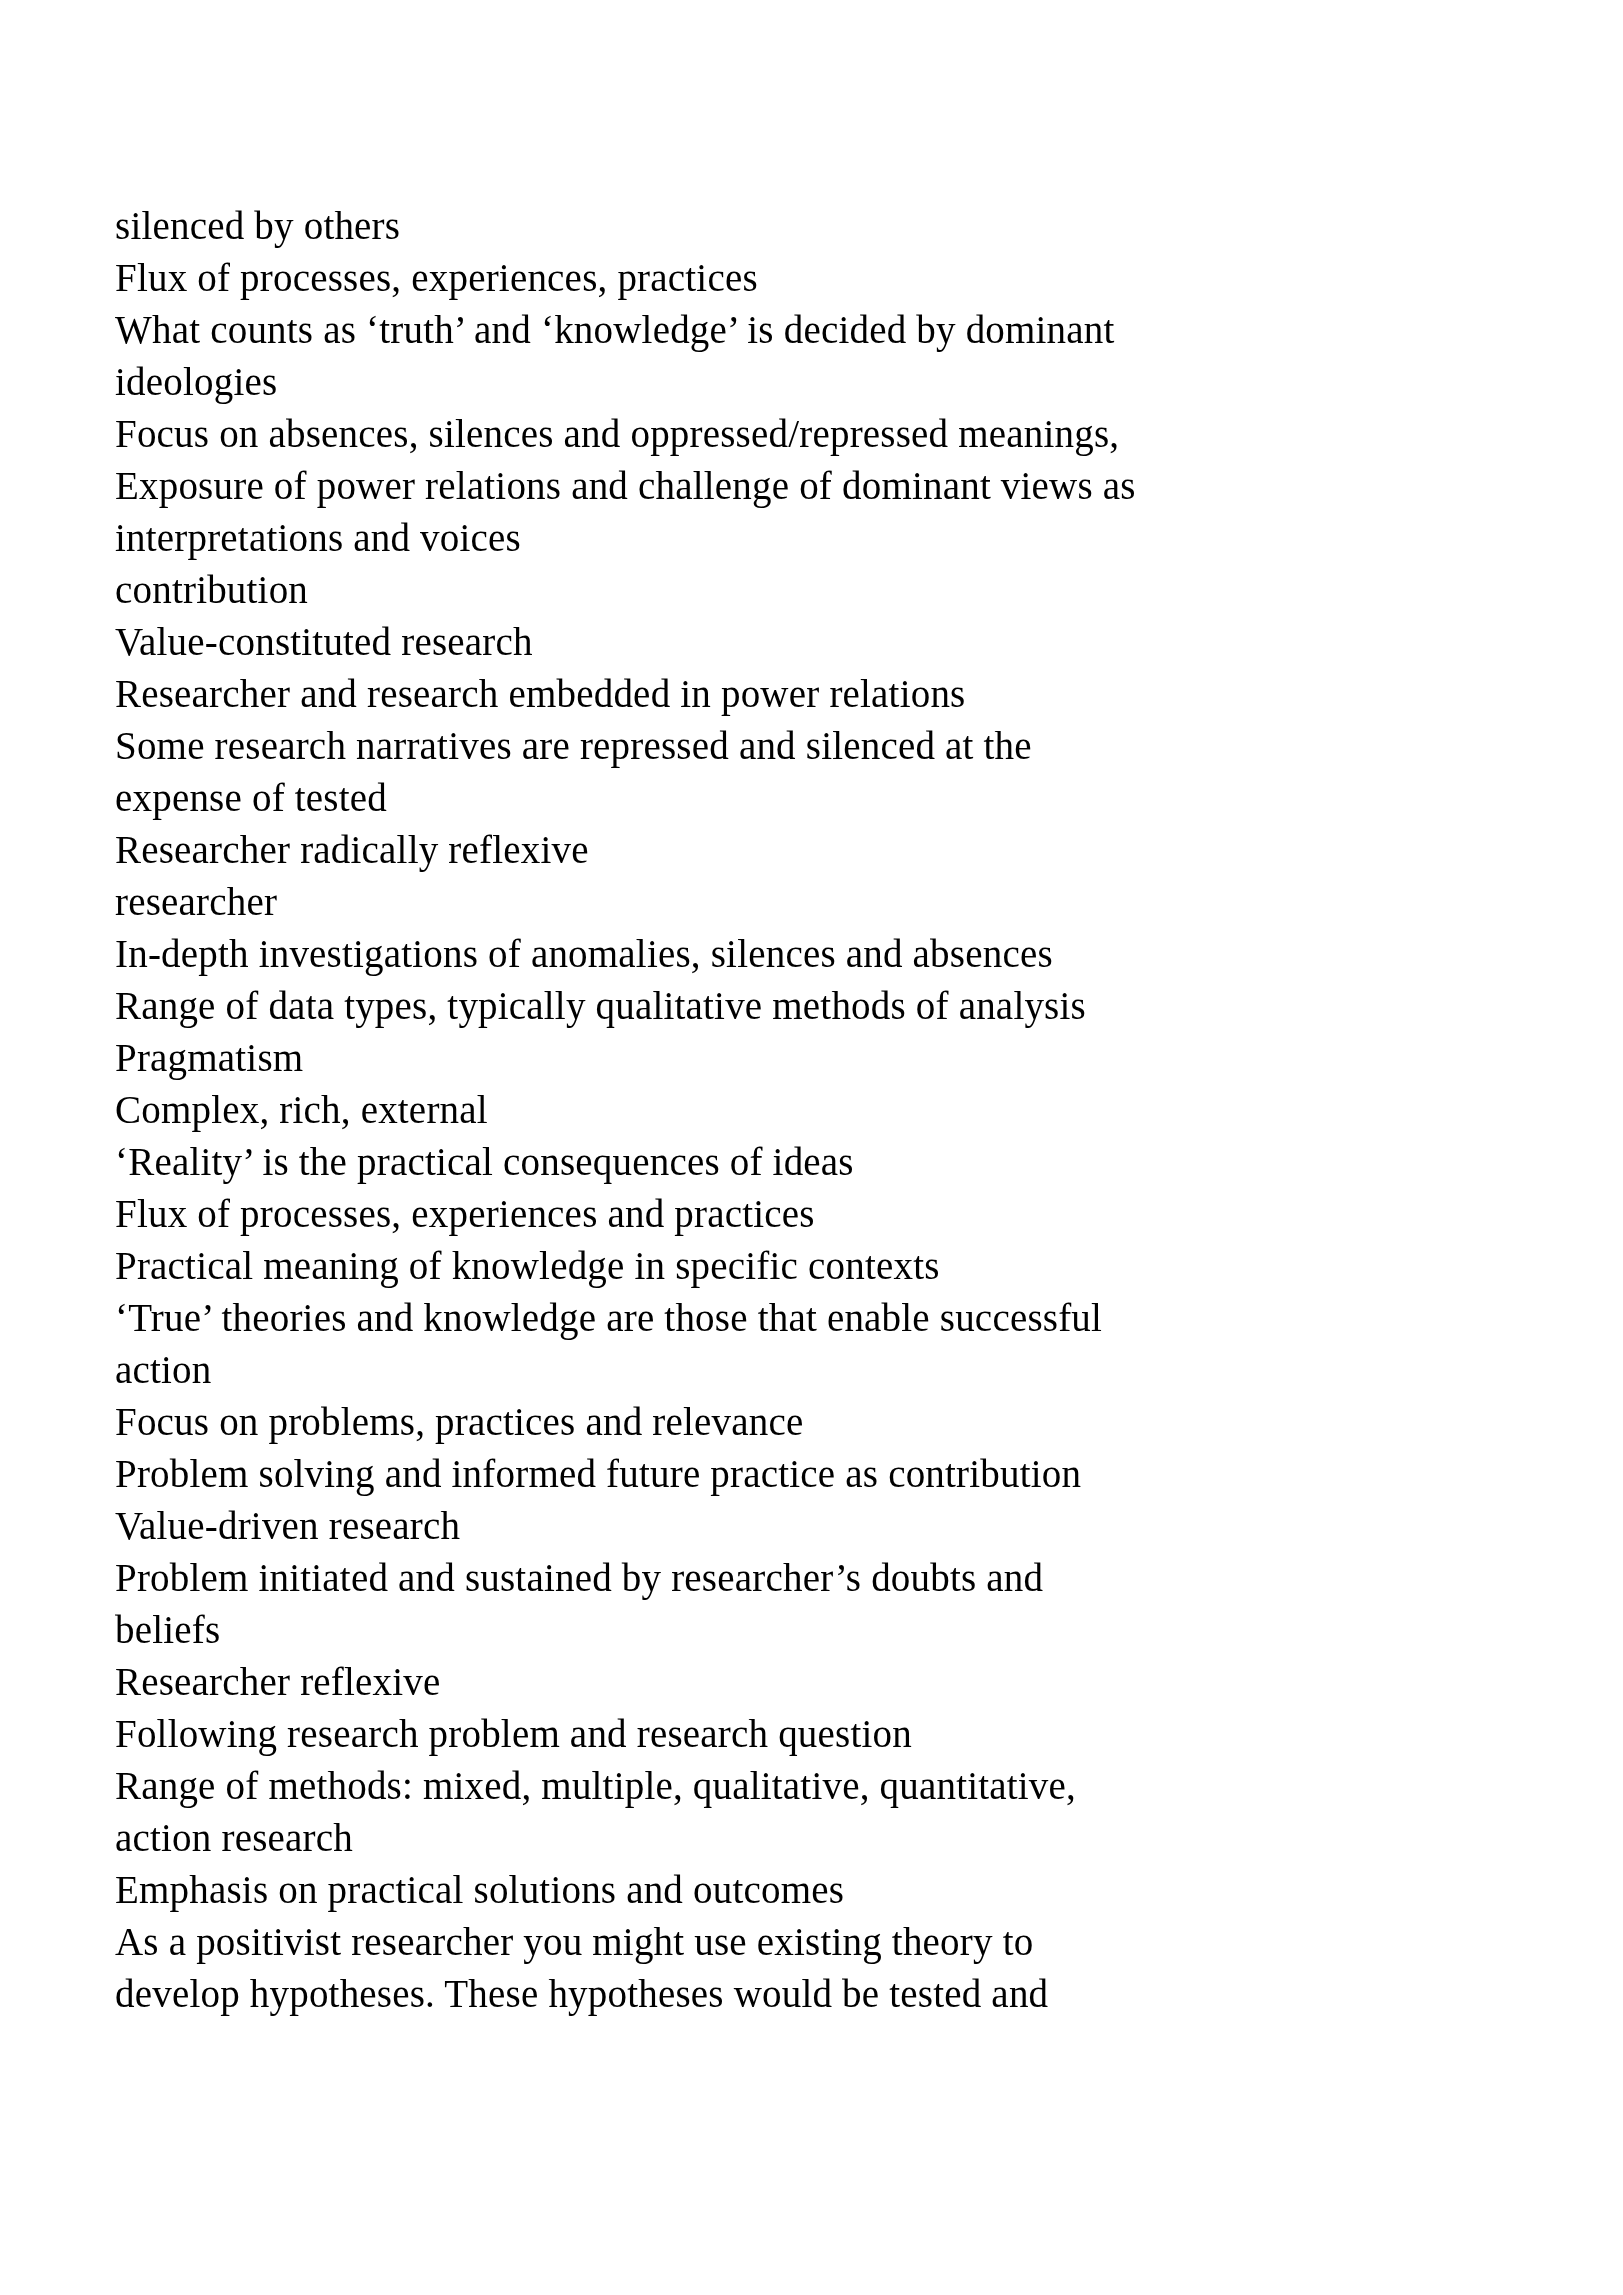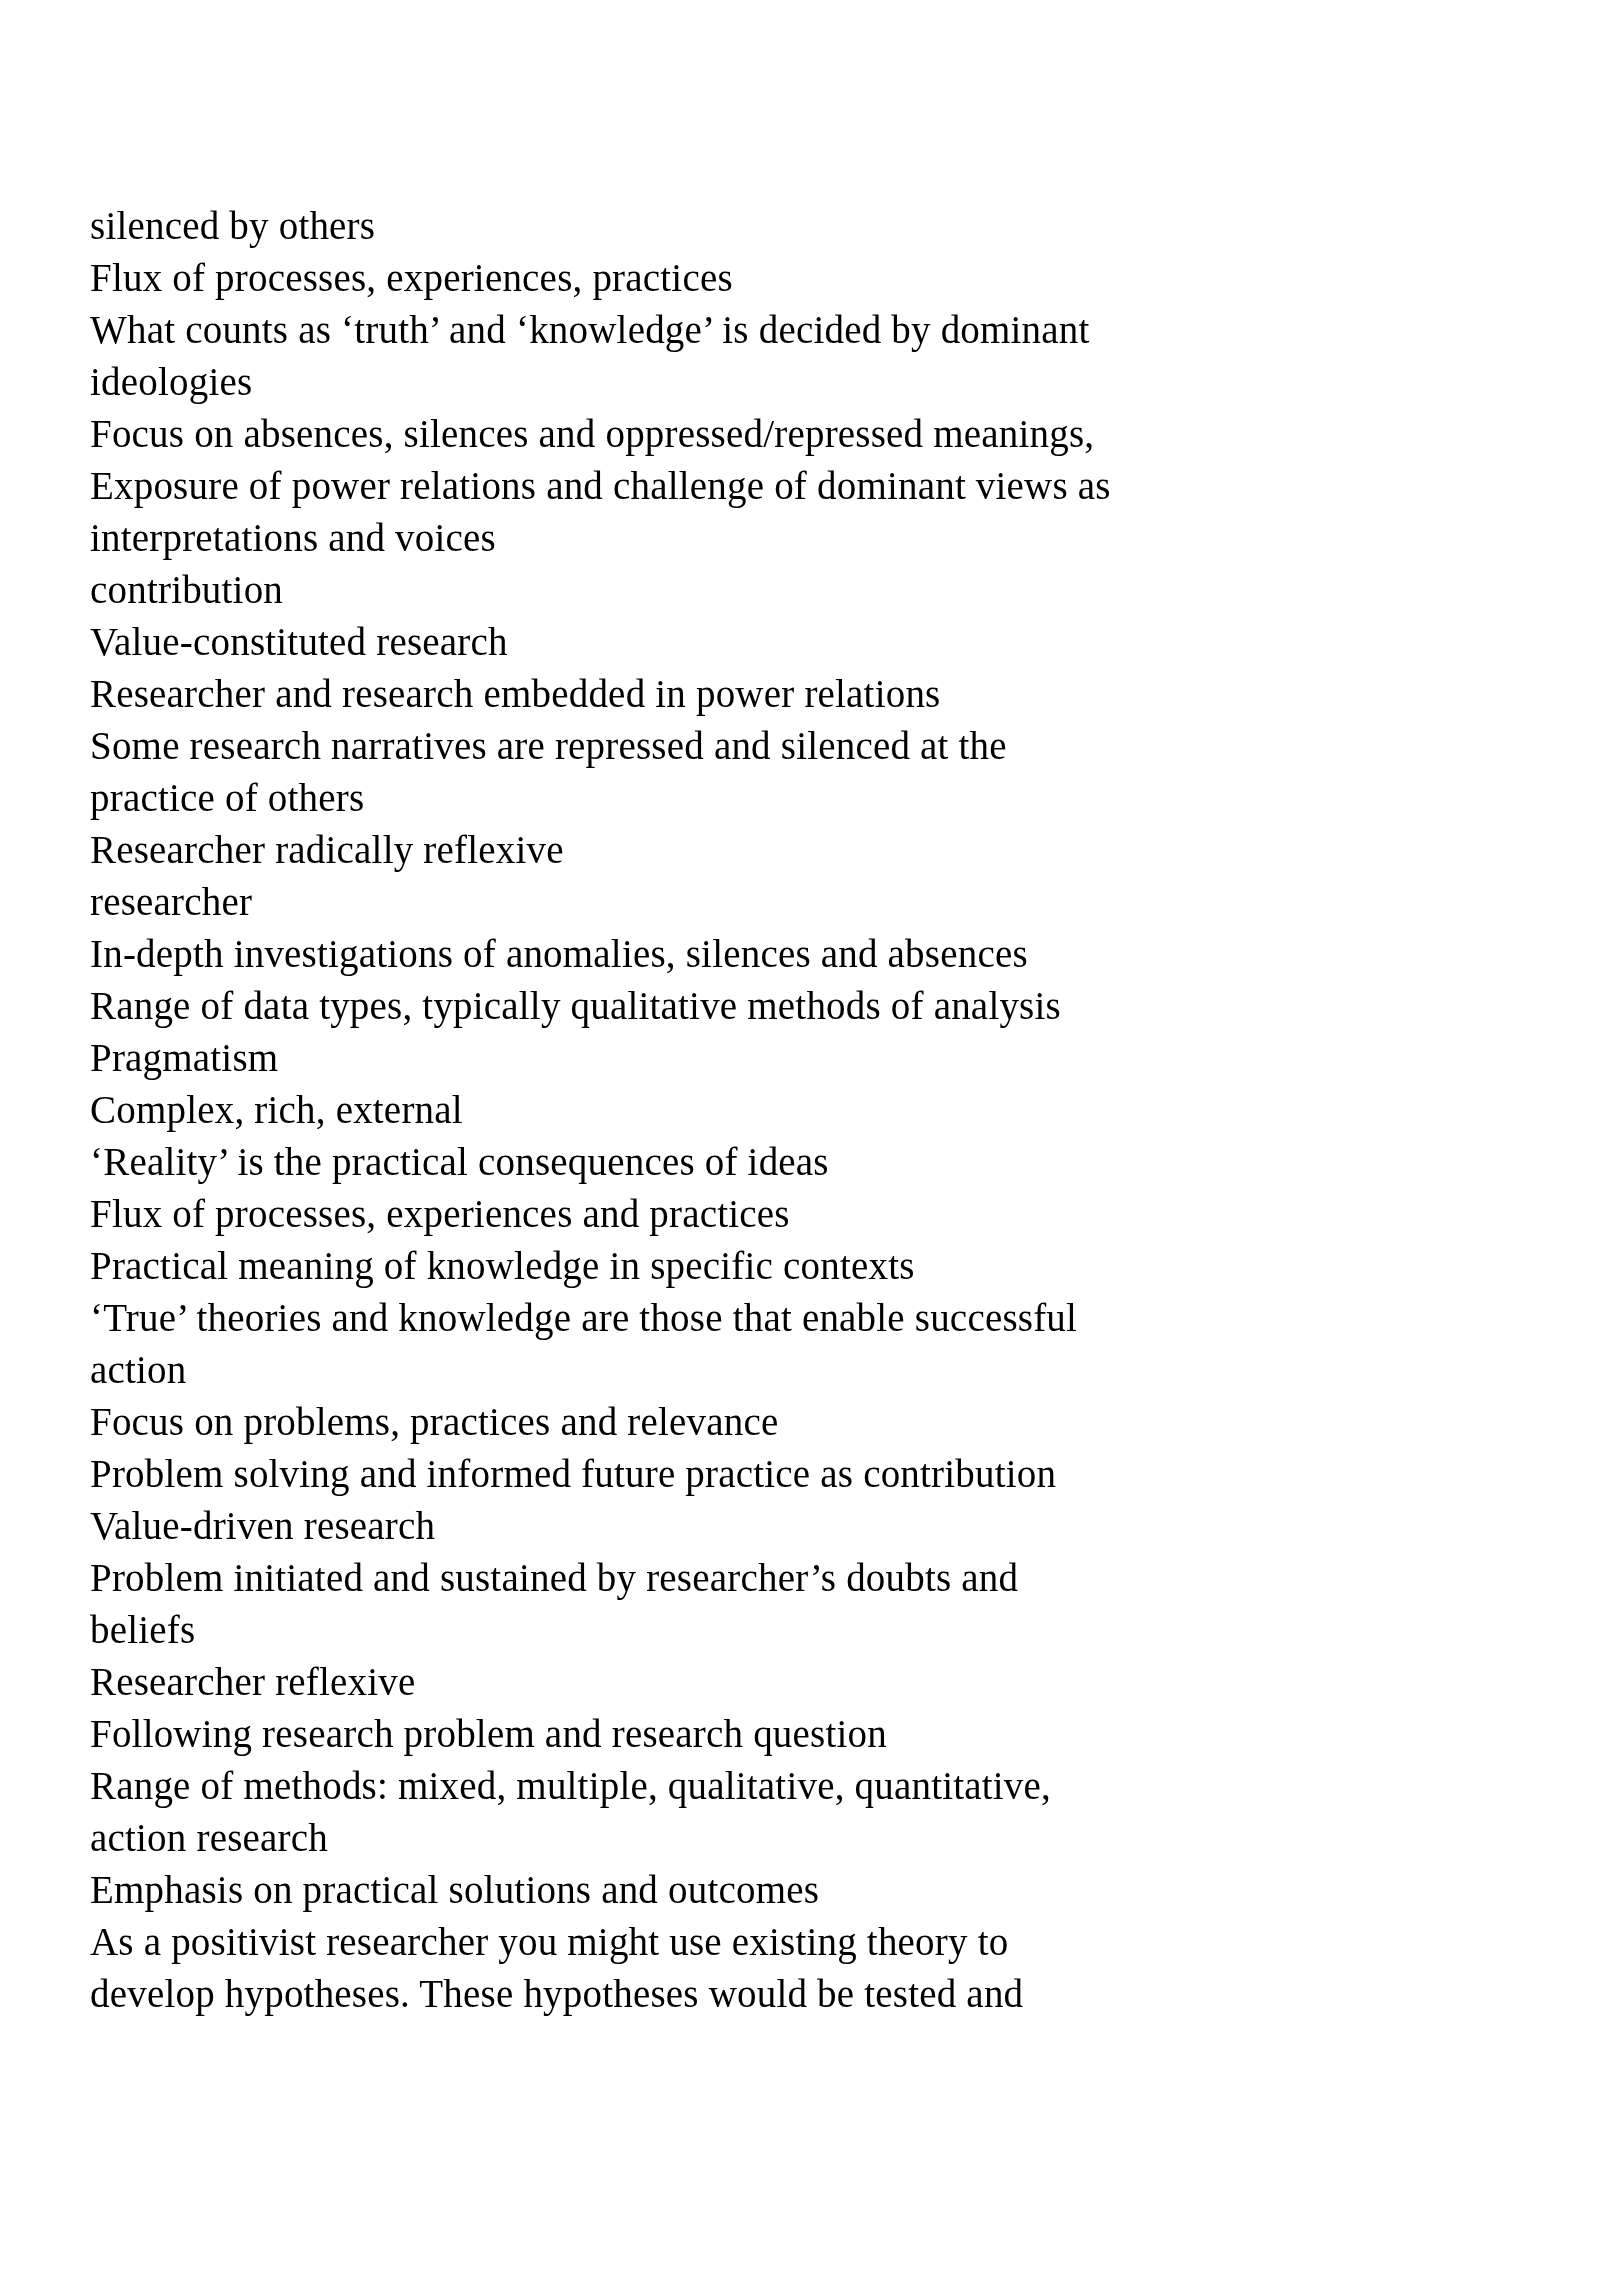--- a/index.html
+++ b/index.html
@@ -10,21 +10,21 @@
   body {
     width: 1623px;
     height: 2295px;
     overflow: hidden;
   }
   .page {
     box-sizing: border-box;
     width: 1623px;
     height: 2295px;
     background: #ffffff;
-    padding: 200px 151px 0 90px;
+    padding: 200px 151px 0 115px;
     font-family: "Liberation Serif", "DejaVu Serif", serif;
     font-size: 39px;
     line-height: 52px;
     color: #000000;
   }
   .line {
     white-space: pre;
     letter-spacing: 0.2px;
   }
 </style>
@@ -36,21 +36,21 @@
     <div class="line">Flux of processes, experiences, practices</div>
     <div class="line">What counts as ‘truth’ and ‘knowledge’ is decided by dominant</div>
     <div class="line">ideologies</div>
     <div class="line">Focus on absences, silences and oppressed/repressed meanings,</div>
     <div class="line">Exposure of power relations and challenge of dominant views as</div>
     <div class="line">interpretations and voices</div>
     <div class="line">contribution</div>
     <div class="line">Value-constituted research</div>
     <div class="line">Researcher and research embedded in power relations</div>
     <div class="line">Some research narratives are repressed and silenced at the</div>
-    <div class="line">practice of others</div>
+    <div class="line">expense of tested</div>
     <div class="line">Researcher radically reflexive</div>
     <div class="line">researcher</div>
     <div class="line">In-depth investigations of anomalies, silences and absences</div>
     <div class="line">Range of data types, typically qualitative methods of analysis</div>
     <div class="line">Pragmatism</div>
     <div class="line">Complex, rich, external</div>
     <div class="line">‘Reality’ is the practical consequences of ideas</div>
     <div class="line">Flux of processes, experiences and practices</div>
     <div class="line">Practical meaning of knowledge in specific contexts</div>
     <div class="line">‘True’ theories and knowledge are those that enable successful</div>

